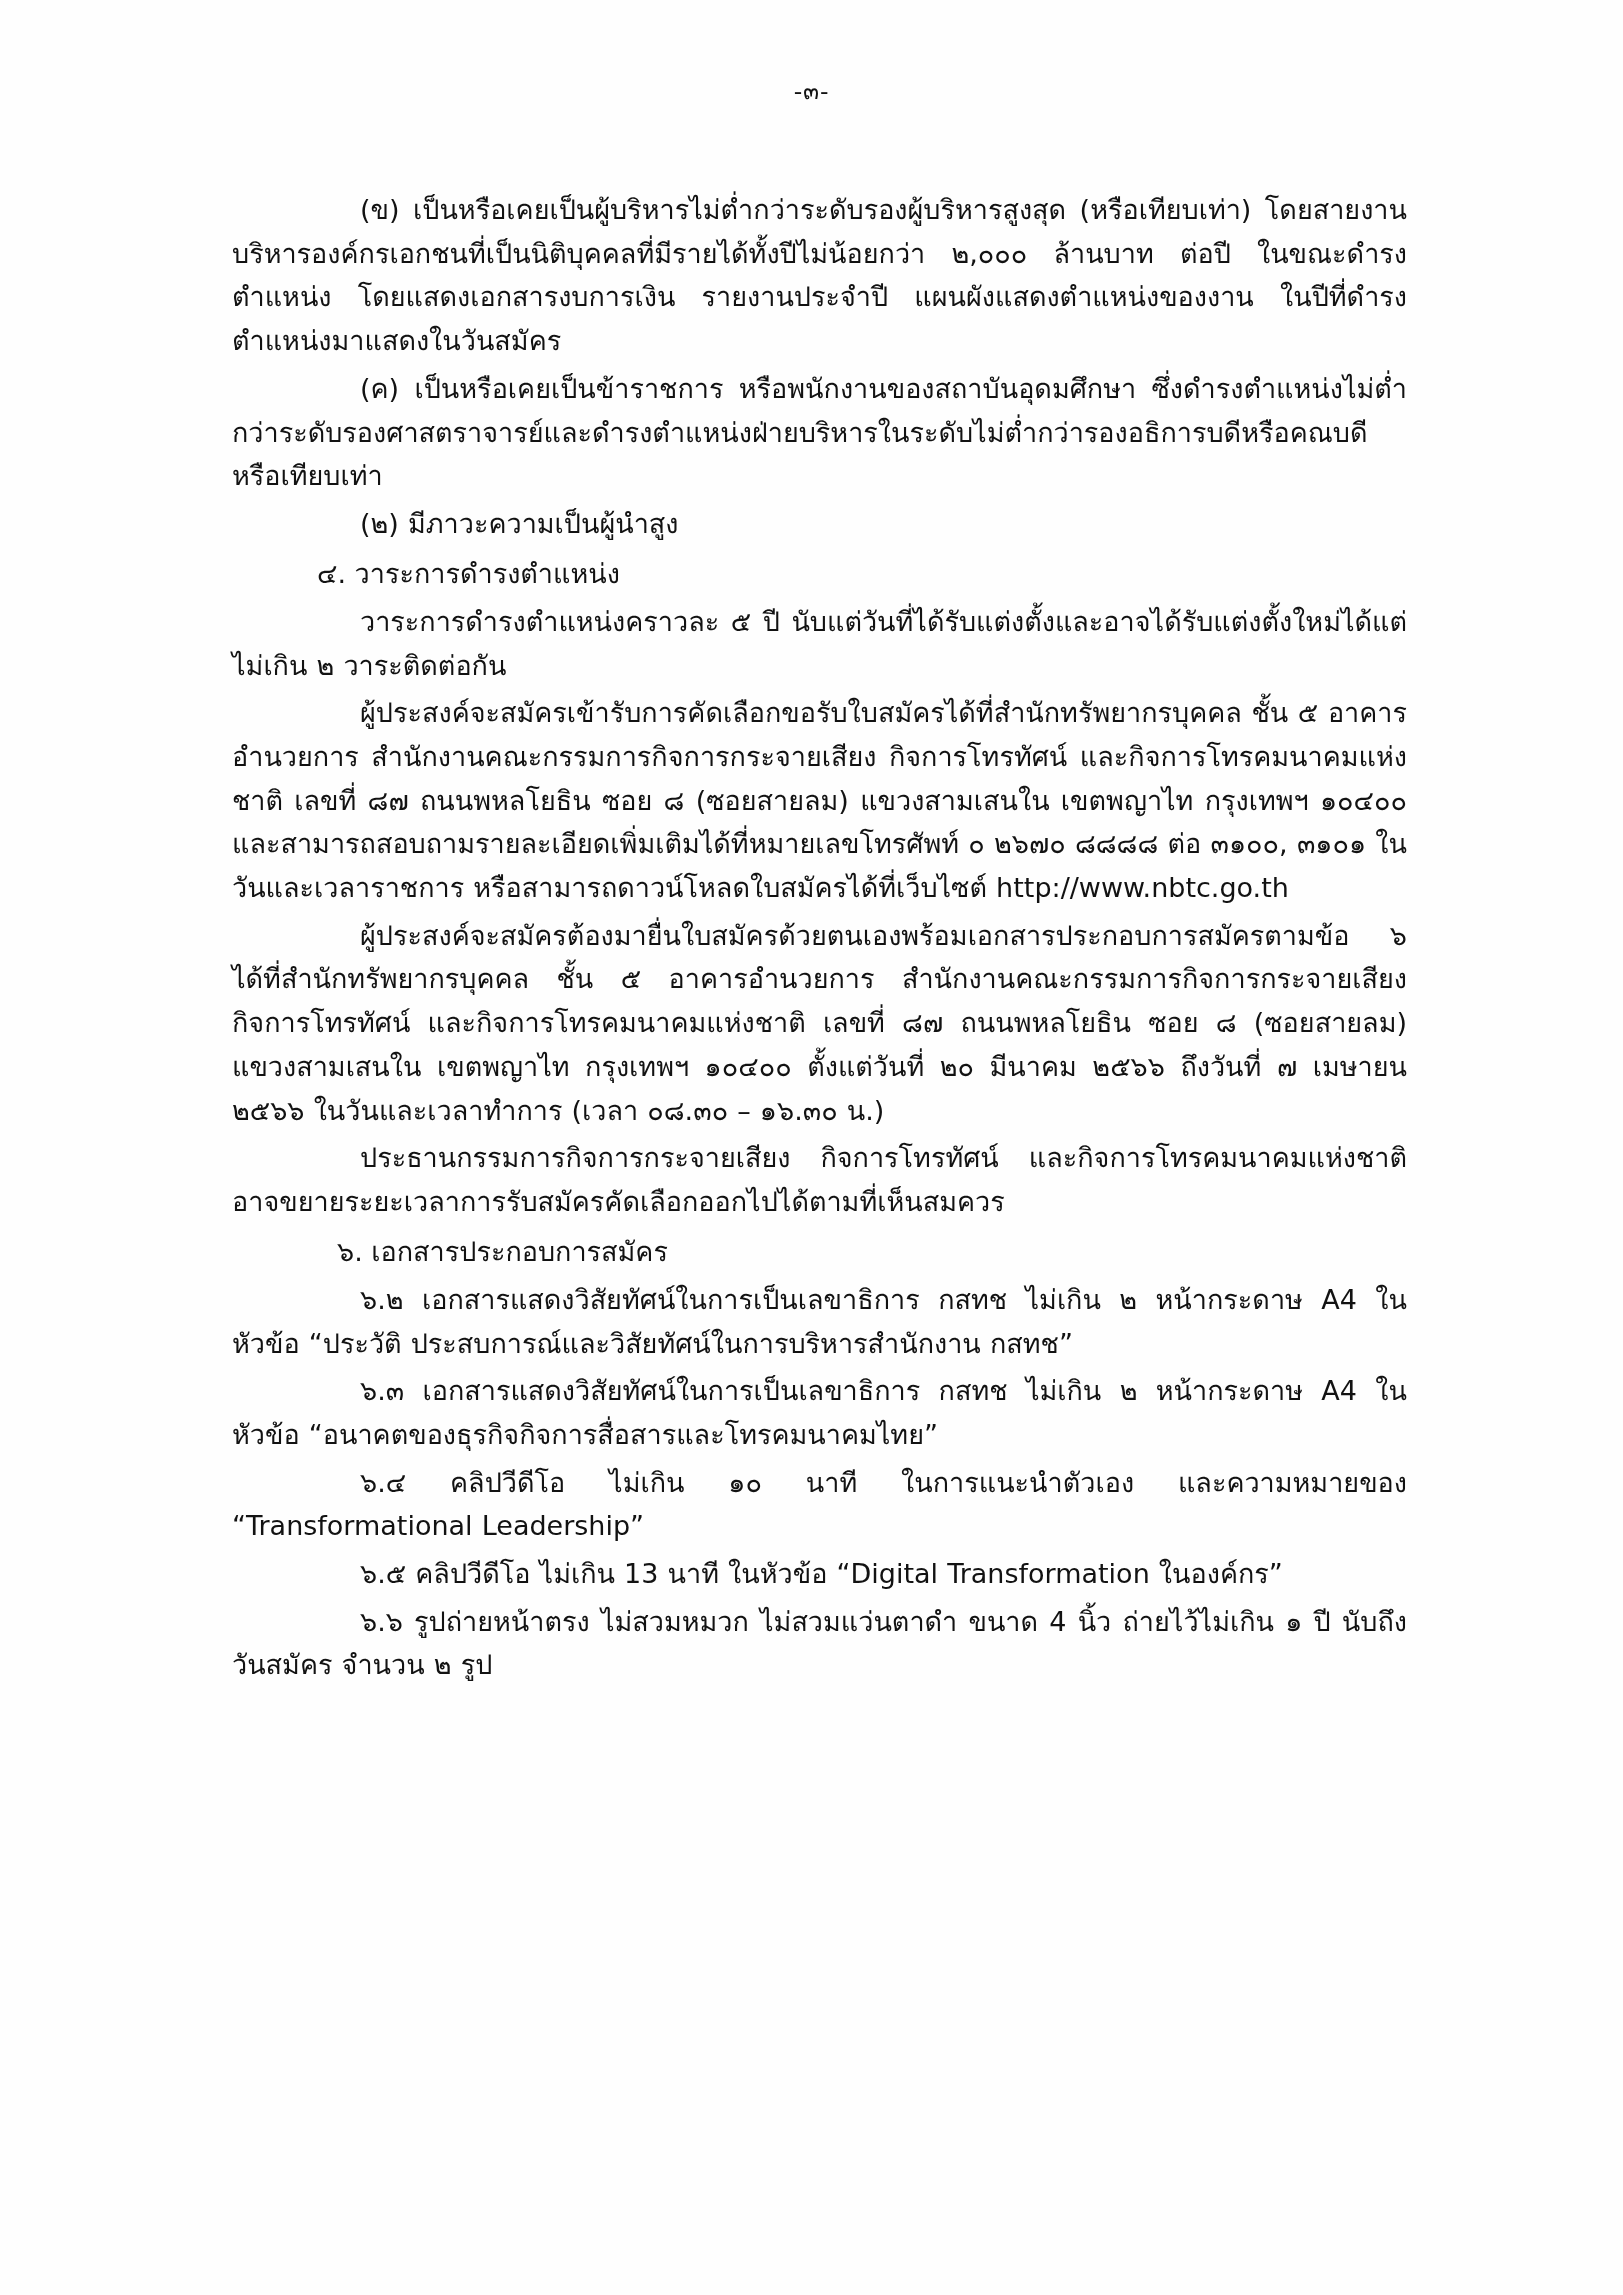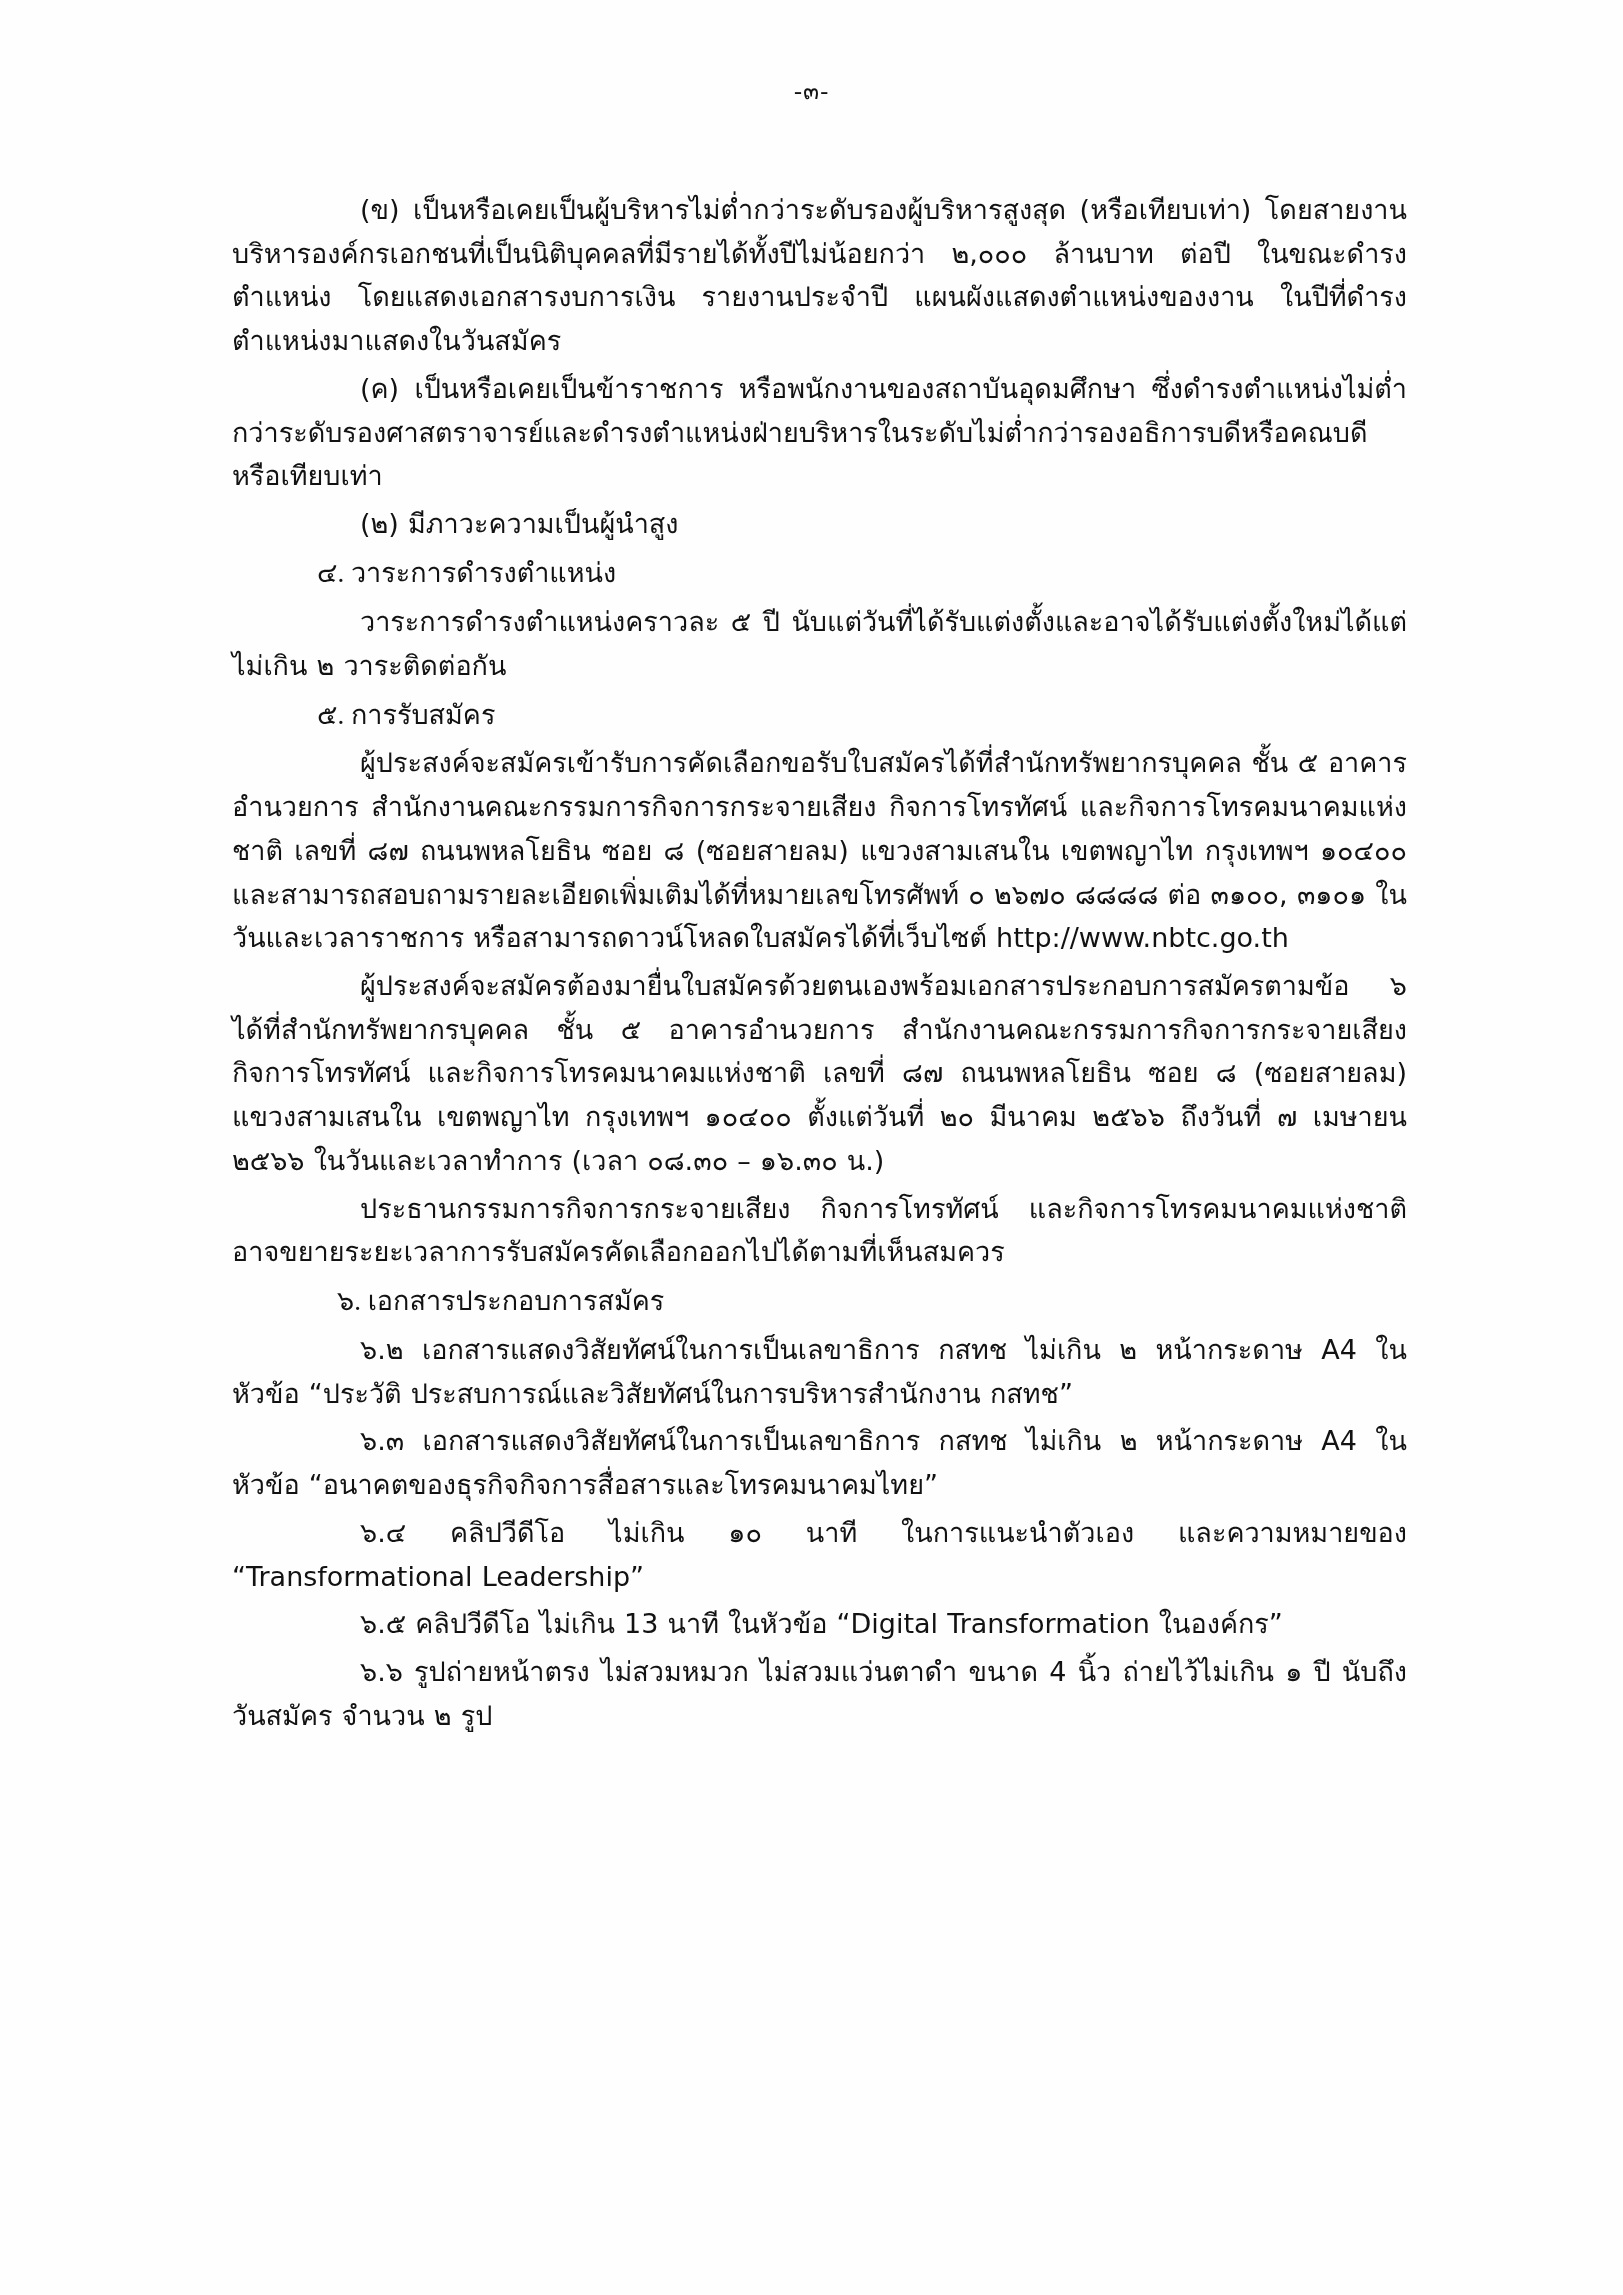--- a/index.html
+++ b/index.html
@@ -43,21 +43,21 @@
     text-align: left;
   }
   .ind-big { text-indent: 128px; }
   .ind-mid { text-indent: 105px; }
   .ind-head { text-indent: 85px; }
   .heading {
     font-size: 27px;
     line-height: 1.62;
     margin: 0 0 3.9px 0;
   }
-  .gap-s { margin-top: 6.5px; font-family: Liberation Serif, serif; }
+  .gap-s { margin-top: 6.5px; }
 </style>
 </head>
 <body>
 
 <div class="page">
 
   <div class="page-number">-๓-</div>
 
   <div class="body-area">
 
@@ -66,21 +66,20 @@
     <p class="ind-big">(ค) เป็นหรือเคยเป็นข้าราชการ หรือพนักงานของสถาบันอุดมศึกษา ซึ่งดำรงตำแหน่งไม่ต่ำกว่าระดับรองศาสตราจารย์และดำรงตำแหน่งฝ่ายบริหารในระดับไม่ต่ำกว่ารองอธิการบดีหรือคณบดีหรือเทียบเท่า</p>
 
 
     <p class="ind-big last-noindent">(๒) มีภาวะความเป็นผู้นำสูง</p>
 
 
     <div class="heading ind-head gap-s">๔. วาระการดำรงตำแหน่ง</div>
 
     <p class="ind-big">วาระการดำรงตำแหน่งคราวละ ๕ ปี นับแต่วันที่ได้รับแต่งตั้งและอาจได้รับแต่งตั้งใหม่ได้แต่ไม่เกิน ๒ วาระติดต่อกัน</p>
 
-    <div class="heading ind-head gap-s">๕. การรับสมัคร</div>
 
     <p class="ind-big">ผู้ประสงค์จะสมัครเข้ารับการคัดเลือกขอรับใบสมัครได้ที่สำนักทรัพยากรบุคคล ชั้น ๕ อาคารอำนวยการ สำนักงานคณะกรรมการกิจการกระจายเสียง กิจการโทรทัศน์ และกิจการโทรคมนาคมแห่งชาติ เลขที่ ๘๗ ถนนพหลโยธิน ซอย ๘ (ซอยสายลม) แขวงสามเสนใน เขตพญาไท กรุงเทพฯ ๑๐๔๐๐ และสามารถสอบถามรายละเอียดเพิ่มเติมได้ที่หมายเลขโทรศัพท์ ๐ ๒๖๗๐ ๘๘๘๘ ต่อ ๓๑๐๐, ๓๑๐๑ ในวันและเวลาราชการ หรือสามารถดาวน์โหลดใบสมัครได้ที่เว็บไซต์ http://www.nbtc.go.th</p>
 
     <p class="ind-big">ผู้ประสงค์จะสมัครต้องมายื่นใบสมัครด้วยตนเองพร้อมเอกสารประกอบการสมัครตามข้อ ๖ ได้ที่สำนักทรัพยากรบุคคล ชั้น ๕ อาคารอำนวยการ สำนักงานคณะกรรมการกิจการกระจายเสียง กิจการโทรทัศน์ และกิจการโทรคมนาคมแห่งชาติ เลขที่ ๘๗ ถนนพหลโยธิน ซอย ๘ (ซอยสายลม) แขวงสามเสนใน เขตพญาไท กรุงเทพฯ ๑๐๔๐๐ ตั้งแต่วันที่ ๒๐ มีนาคม ๒๕๖๖ ถึงวันที่ ๗ เมษายน ๒๕๖๖ ในวันและเวลาทำการ (เวลา ๐๘.๓๐ – ๑๖.๓๐ น.)</p>
 
     <p class="ind-big">ประธานกรรมการกิจการกระจายเสียง กิจการโทรทัศน์ และกิจการโทรคมนาคมแห่งชาติอาจขยายระยะเวลาการรับสมัครคัดเลือกออกไปได้ตามที่เห็นสมควร</p>
 
     <div class="heading ind-mid gap-s">๖. เอกสารประกอบการสมัคร</div>
 
 

